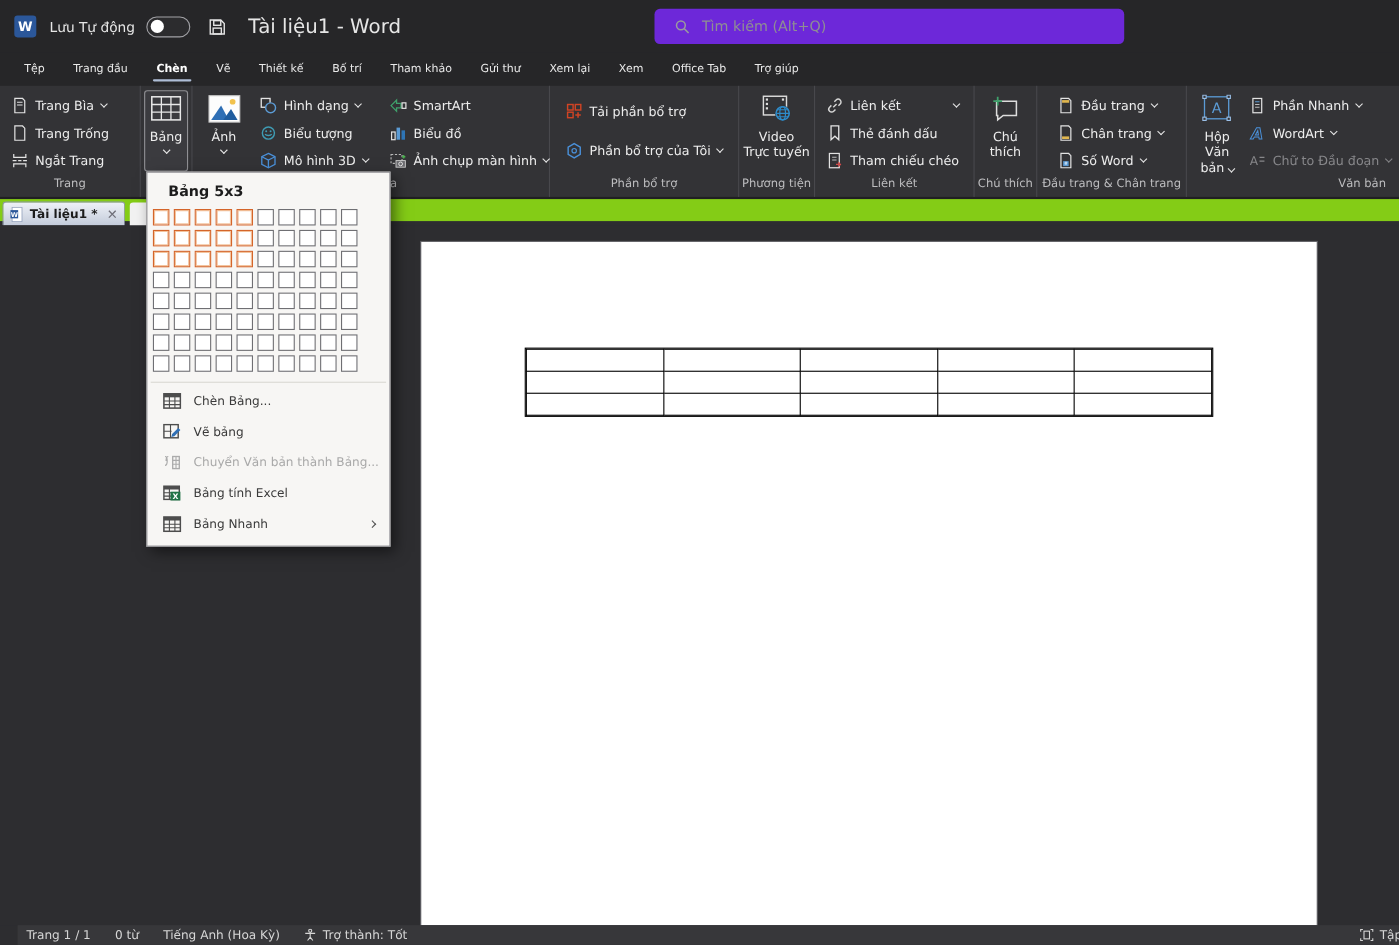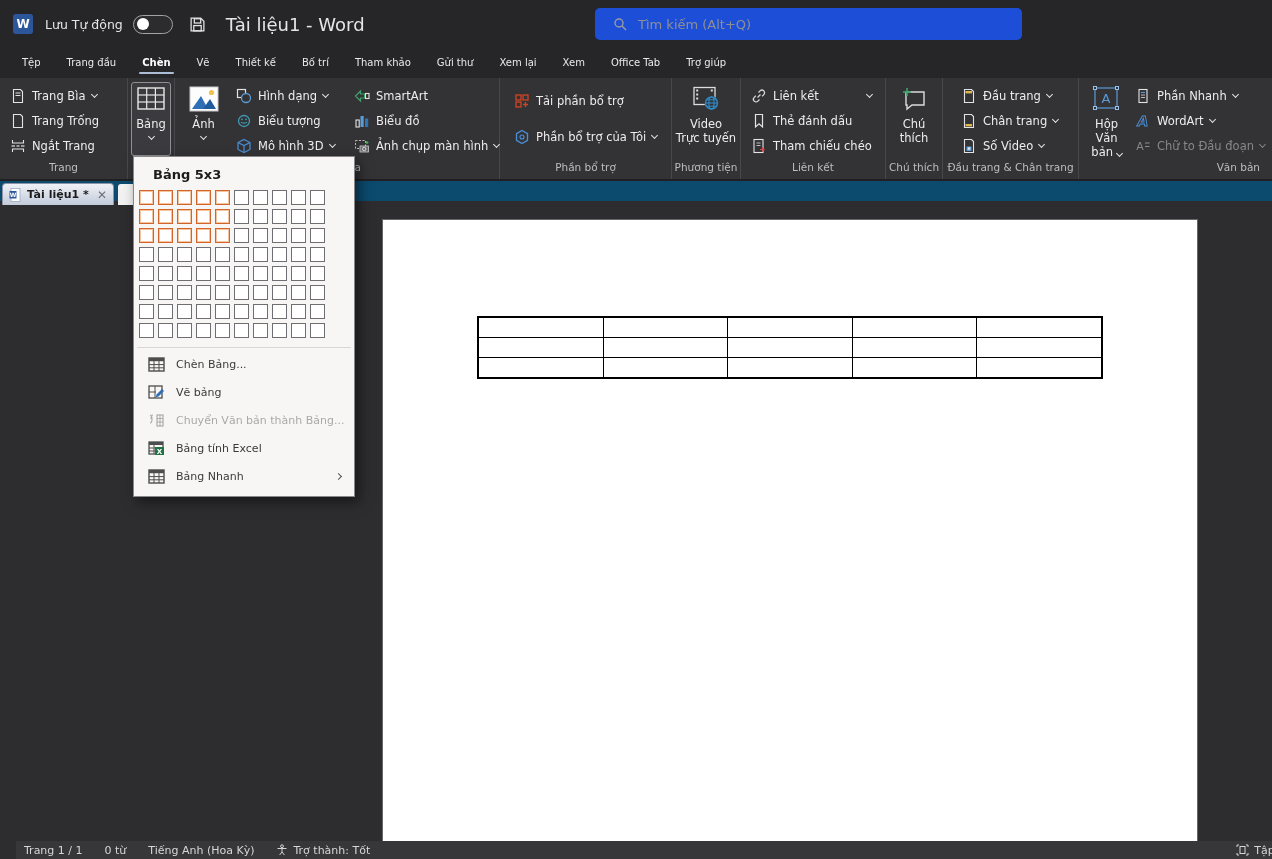--- a/index.html
+++ b/index.html
@@ -7,21 +7,21 @@
   body { font-family:"DejaVu Sans","Liberation Sans",sans-serif; background:#2d2d30; position:relative; }
 
   
   .titlebar { position:absolute; left:0; top:0; width:1272px; height:48px; background:#262628; display:flex; align-items:center; color:#e6e6e6; }
   .word-logo { width:20px; height:20px; margin-left:13px; border-radius:3px; background:#2b579a; color:#fff; font-size:12px; font-weight:bold; display:flex; align-items:center; justify-content:center; flex:none; }
   .autosave-label { font-size:12.5px; margin-left:12px; white-space:nowrap; }
   .toggle { width:40px; height:19px; border:1px solid #a2a2a6; border-radius:10px; margin-left:10px; position:relative; background:#2c2c2e; flex:none; }
   .toggle .knob { position:absolute; left:3px; top:2.5px; width:12px; height:12px; border-radius:50%; background:#fff; }
   .save-btn { margin-left:16px; display:flex; align-items:center; flex:none; }
   .doc-title { font-size:18px; margin-left:20px; white-space:nowrap; }
-  .searchbox { position:absolute; left:595px; top:8px; width:427px; height:32px; background:#1d4ed8; border-radius:5px; display:flex; align-items:center; padding-left:18px; gap:11px; }
+  .searchbox { position:absolute; left:595px; top:8px; width:427px; height:32px; background:#6d28d9; border-radius:5px; display:flex; align-items:center; padding-left:18px; gap:11px; }
   .searchbox input { background:transparent; border:none; outline:none; color:#c9c9c9; font-size:13px; width:340px; font-family:inherit; }
   .searchbox input::placeholder { color:#8f8f93; opacity:1; }
 
   
   .menurow { position:absolute; left:0; top:48px; width:1272px; height:30px; background:#262628; display:flex; align-items:center; }
   .mtab { color:#e9e9e9; font-size:10px; margin-left:22px; padding:6px 2px 7px 2px; position:relative; white-space:nowrap; }
   .mtab:first-child { margin-left:20px; }
   .mtab.active { font-weight:bold; color:#ffffff; }
   .mtab.active::after { content:""; position:absolute; left:-1px; right:-1px; bottom:1px; height:2.5px; border-radius:2px; background:#aebdd6; }
 
@@ -35,21 +35,21 @@
   .bigbtn { display:flex; flex-direction:column; align-items:center; color:#ededed; font-size:11.5px; padding-top:3px; line-height:14px; text-align:center; cursor:default; }
   .bigbtn .ictop { margin-bottom:5px; }
   .chev { width:5px; height:5px; border-right:1.4px solid currentColor; border-bottom:1.4px solid currentColor; transform:rotate(45deg); display:inline-block; flex:none; margin-top:-3px; opacity:.95; }
   .bigbtn .chev { margin-top:3px; }
   .chev.auto { margin-left:auto; margin-right:6px; }
   .disabled { color:#87878a; }
   .bang-btn { width:40px; height:74px; border:1px solid #909094; border-radius:3px; background:#3b3b3f; justify-content:flex-start; }
   .ic16 { flex:none; }
 
   
-  .tabbar { position:absolute; left:0; top:181px; width:1272px; height:20px; background:#0c4a6e; }
+  .tabbar { position:absolute; left:0; top:181px; width:1272px; height:20px; background:#84cc16; }
   .doctab { position:absolute; left:2px; top:2px; width:112px; height:22px; background:linear-gradient(#eef1f7,#c3cbda); border-radius:4px 4px 0 0; border:1px solid #8d96a8; border-bottom:none; display:flex; align-items:center; padding:0 6px; gap:6px; }
   .doctab .dlabel { font-size:11px; font-weight:bold; color:#1c1c1c; white-space:nowrap; flex:1; }
   .doctab .close-x { color:#70707a; font-size:12px; line-height:1; }
   .tab-stub { position:absolute; left:118px; top:3px; width:18px; height:21px; background:#f2f2f2; border-radius:3px 3px 0 0; }
 
   
   .canvas { position:absolute; left:0; top:205px; width:1272px; height:636px; background:#2d2d30; }
   .page { position:absolute; left:383px; top:15px; width:814px; height:621px; background:#ffffff; box-shadow:0 0 0 1px rgba(150,150,155,.55); }
   .doc-table { position:absolute; left:95px; top:97px; width:624px; height:60px; border-collapse:collapse; table-layout:fixed; }
   .doc-table td { border:1px solid #000; height:20px; }
@@ -342,21 +342,21 @@
           </svg>
         <span>Chân trang</span>
         <i class="chev"></i>
       </div>
       <div class="sbtn">
         <svg class="ic16" width="16" height="16" viewBox="0 0 16 16">
             <path d="M3.5 1.5h7l2 2v11h-9z" fill="none" stroke="#e3e3e3" stroke-width="1.1"></path>
             <rect x="5.5" y="8.5" width="5" height="4.5" fill="#5b9bd5"></rect>
             <text x="8" y="12.2" font-size="4.2" fill="#fff" text-anchor="middle" font-family="DejaVu Sans">#</text>
           </svg>
-        <span>Số Video</span>
+        <span>Số Word</span>
         <i class="chev"></i>
       </div>
     </div>
     <div class="rg-label">Đầu trang &amp; Chân trang</div>
   </div>
 
   <div class="rgroup" style="width:193px; border-right:none;">
     <div class="rg-body" style="gap:5px; padding-left:8px;">
       <div class="bigbtn" style="width:52px">
         <svg class="ictop" width="30" height="26" viewBox="0 0 30 26">

